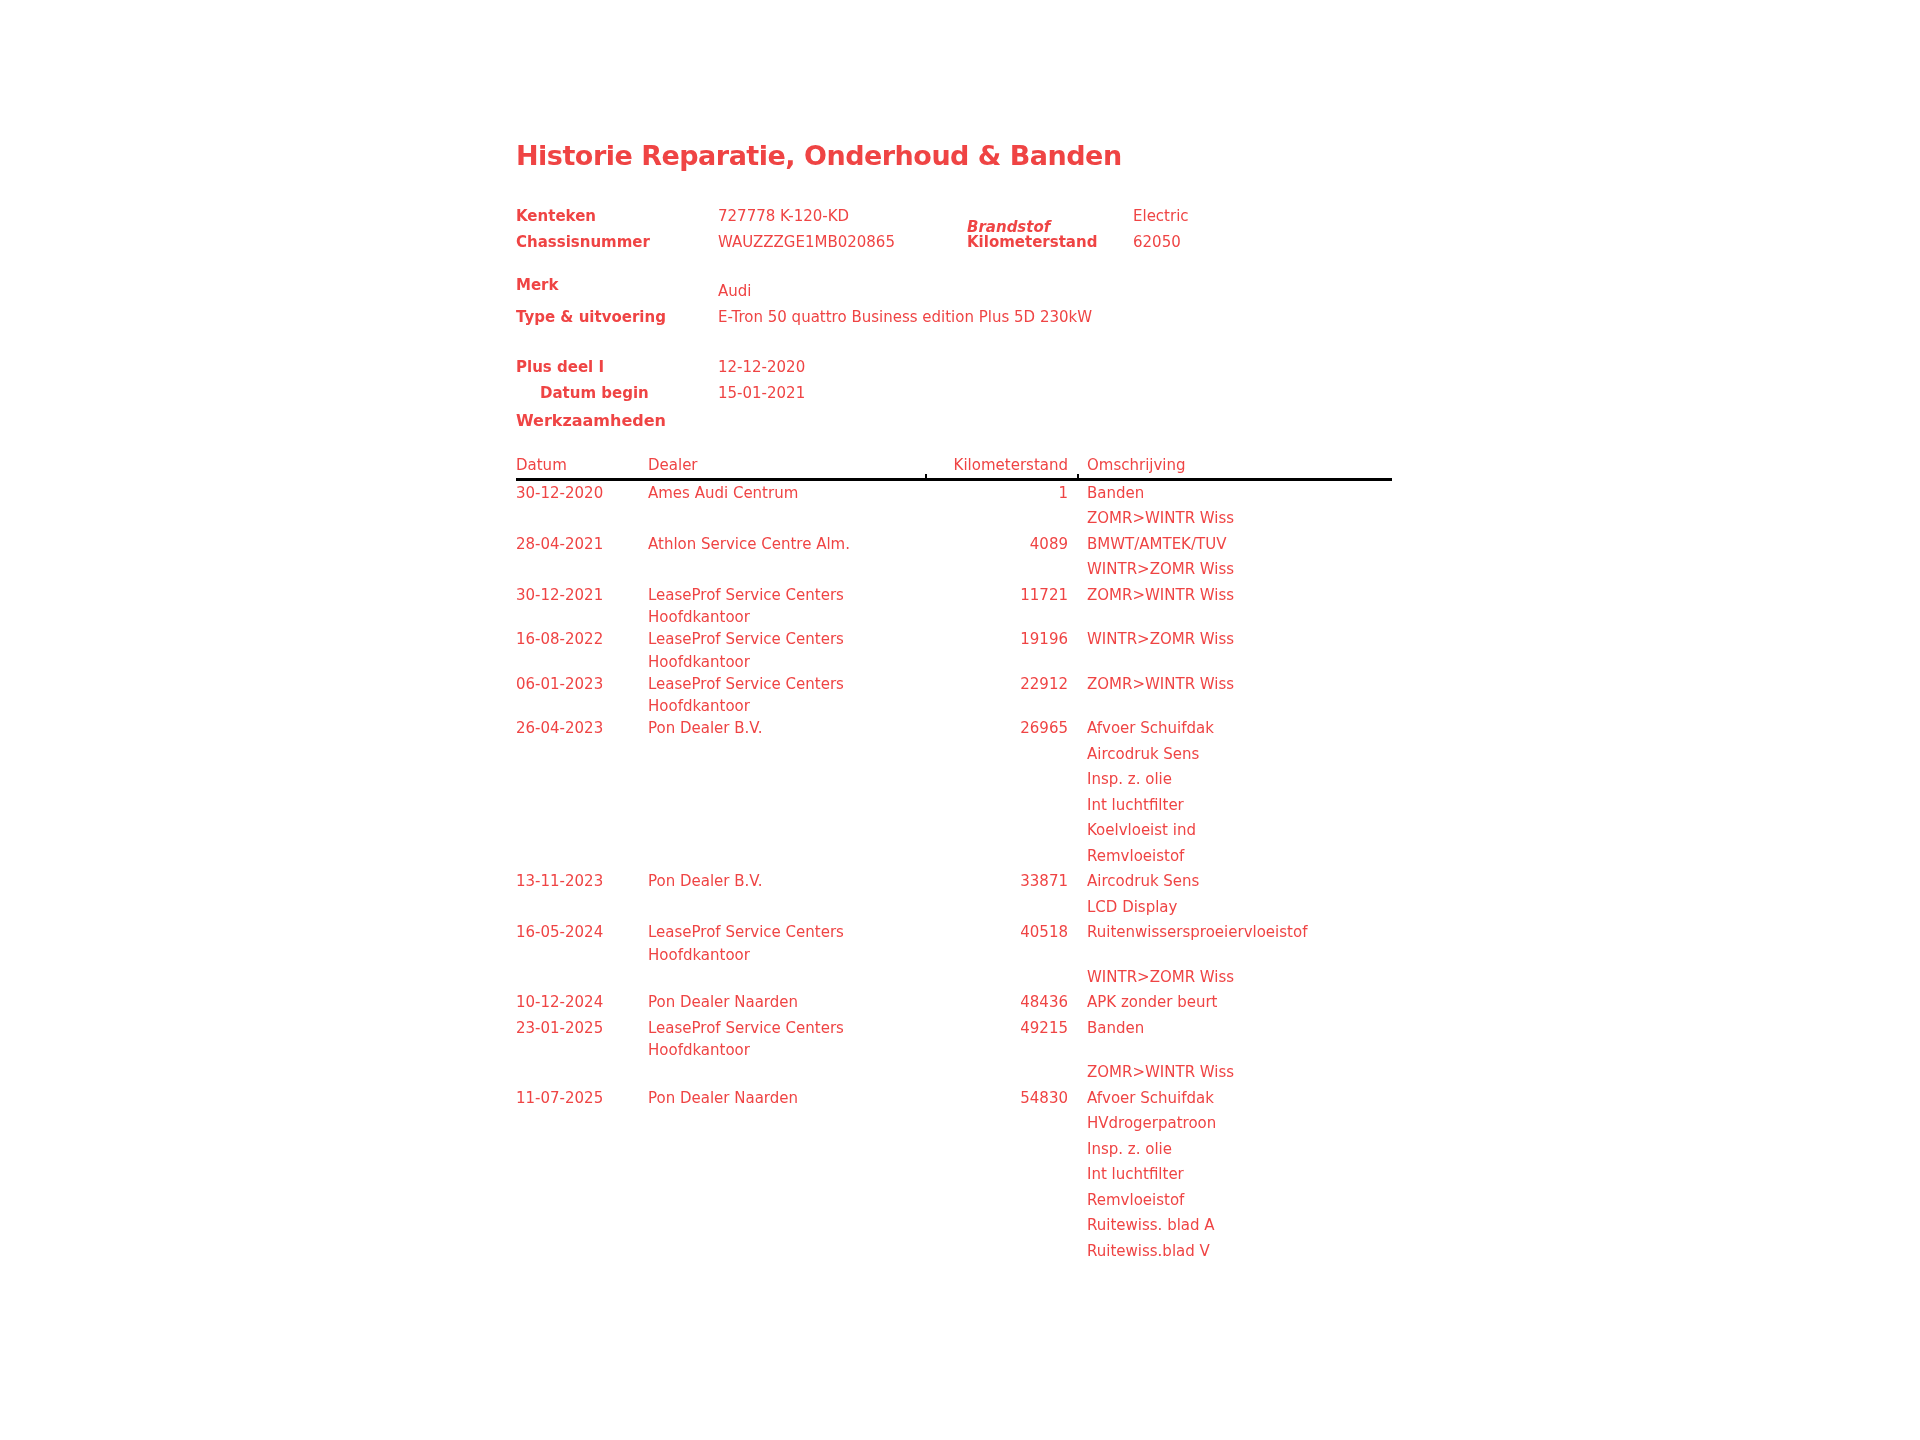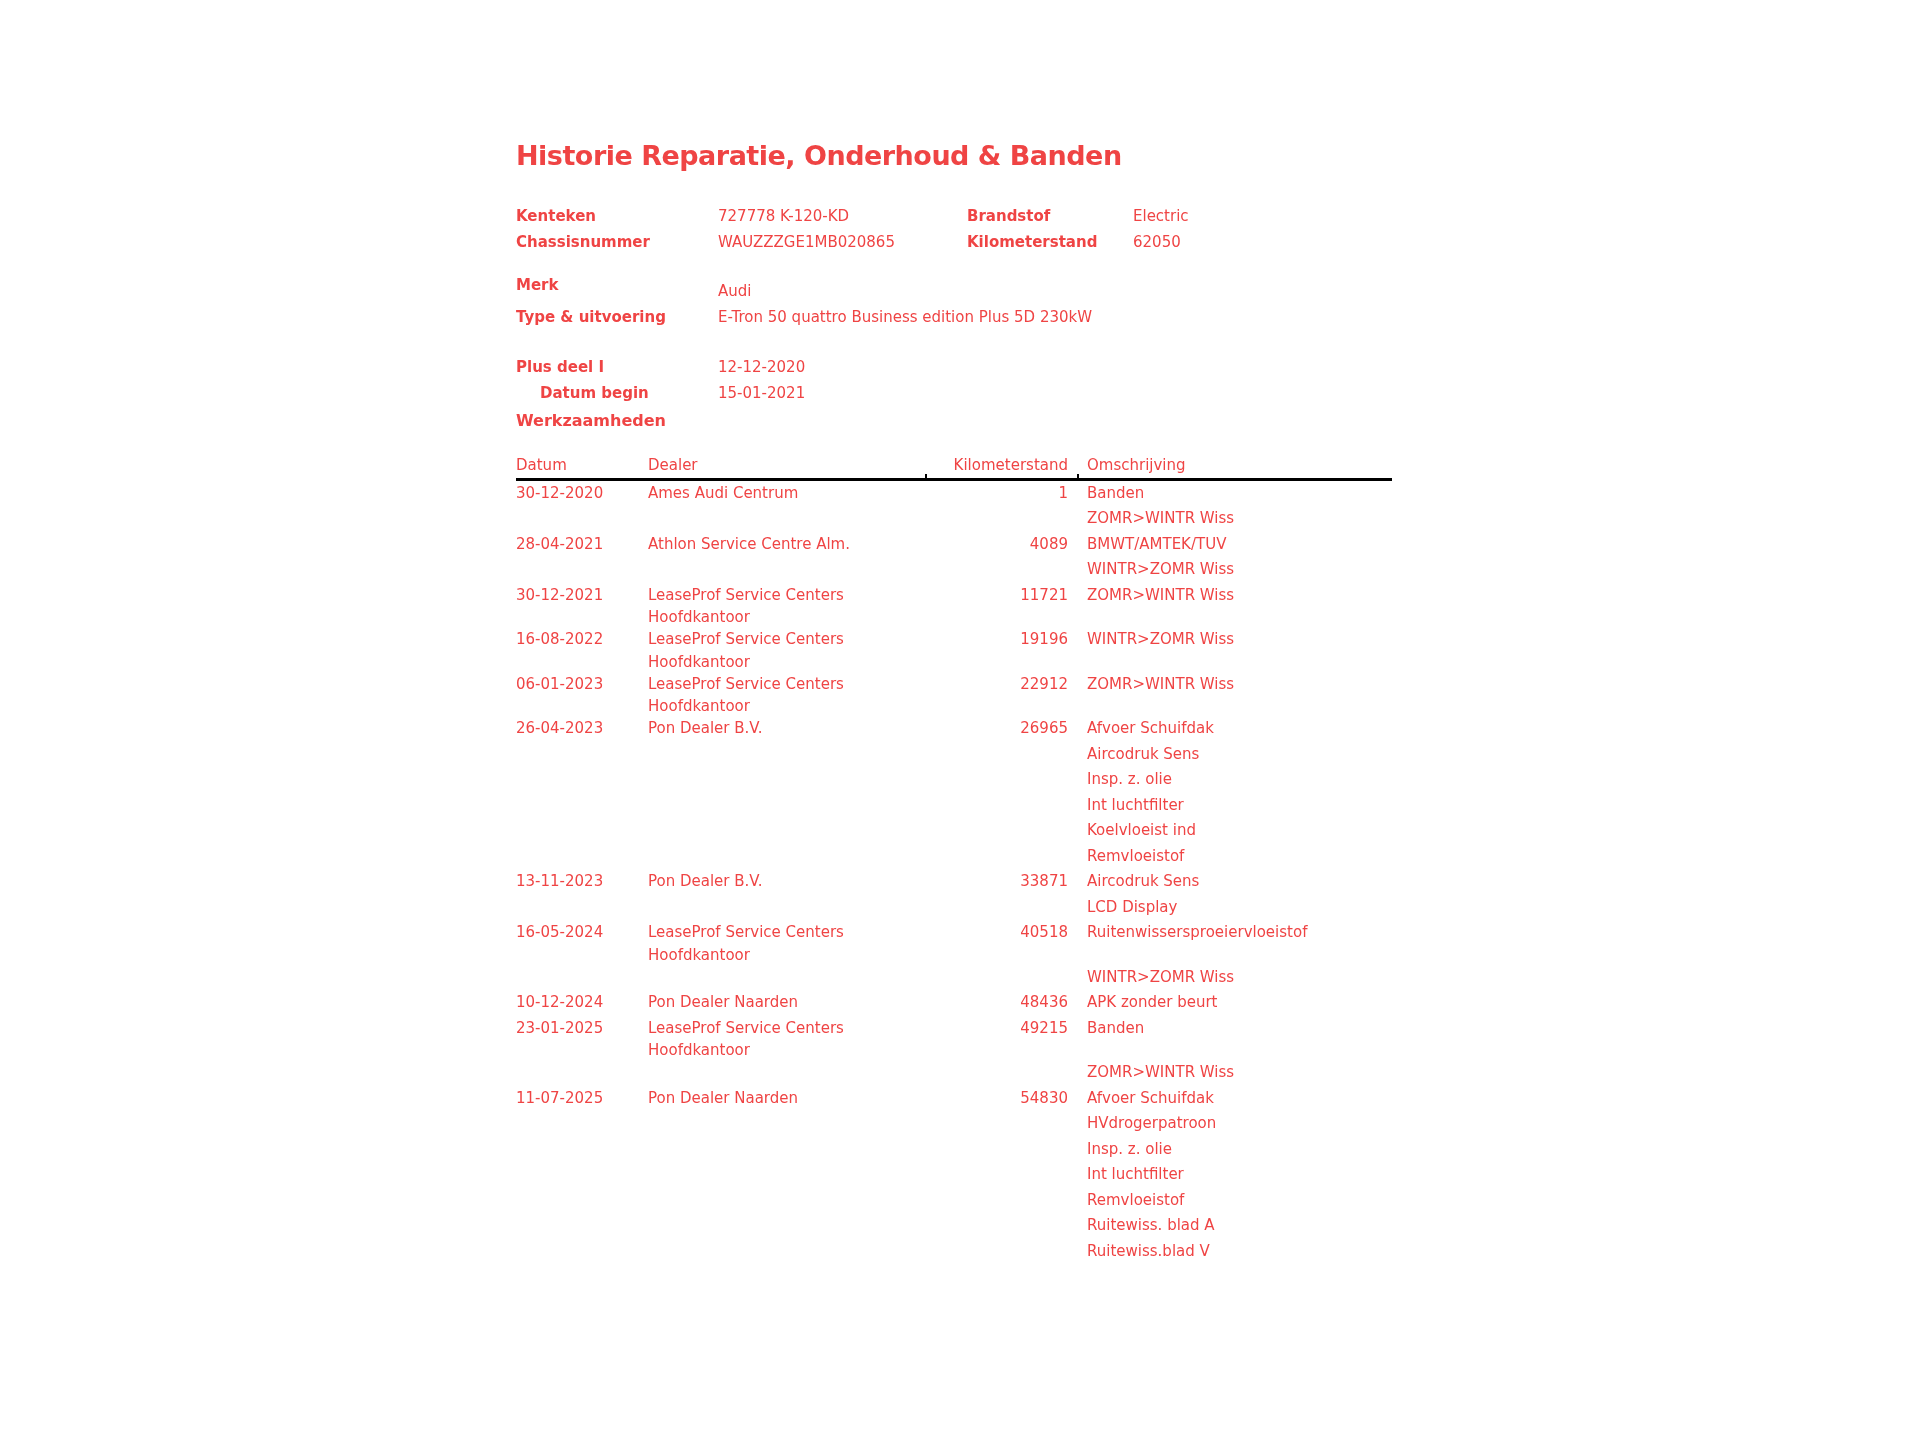--- a/index.html
+++ b/index.html
@@ -46,21 +46,21 @@
 </style>
 </head>
 <body>
 
 <div class="page">
 
   <div class="abs title">Historie Reparatie, Onderhoud &amp; Banden</div>
 
   <div class="abs lbl row26" style="left:516px; top:155px;">Kenteken</div>
   <div class="abs val row26" style="left:718px; top:155px;text-align:center;">727778 K-120-KD</div>
-  <div class="abs lbl row26" style="left:967px; top:155px;">Brandstof</div>
+  <div class="abs lbl row26" style="left:967px; top:166px;font-style:italic;">Brandstof</div>
   <div class="abs val row26" style="left:1133px; top:155px;">Electric</div>
 
   <div class="abs lbl row26" style="left:516px; top:181px;">Chassisnummer</div>
   <div class="abs val row26" style="left:718px; top:181px;">WAUZZZGE1MB020865</div>
   <div class="abs lbl row26" style="left:967px; top:181px;">Kilometerstand</div>
   <div class="abs val row26" style="left:1133px; top:181px;">62050</div>
 
   <div class="abs lbl row26" style="left:516px; top:224px;">Merk</div>
   <div class="abs val row26" style="left:718px; top:230px;">Audi</div>
 

